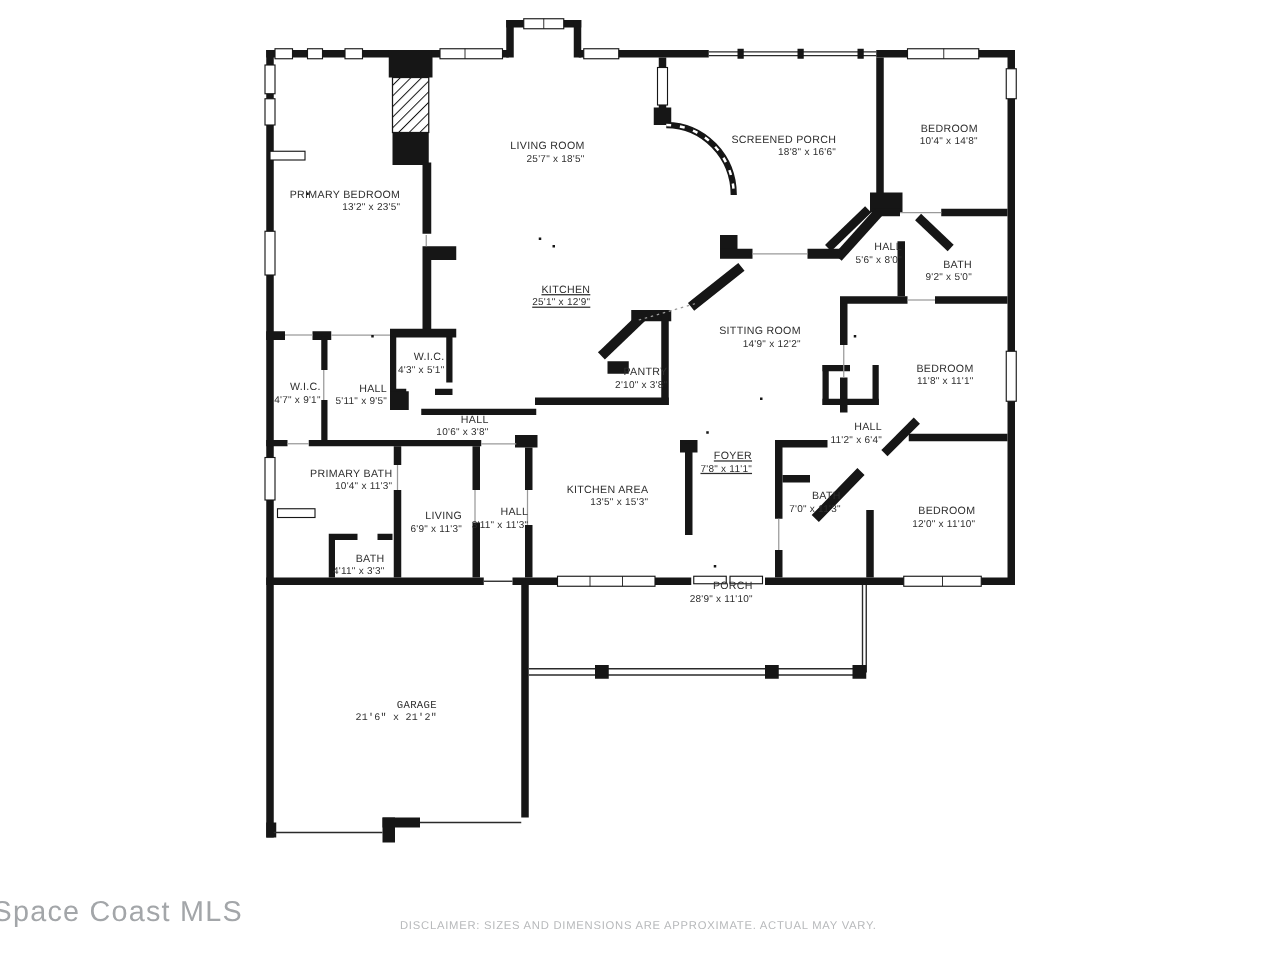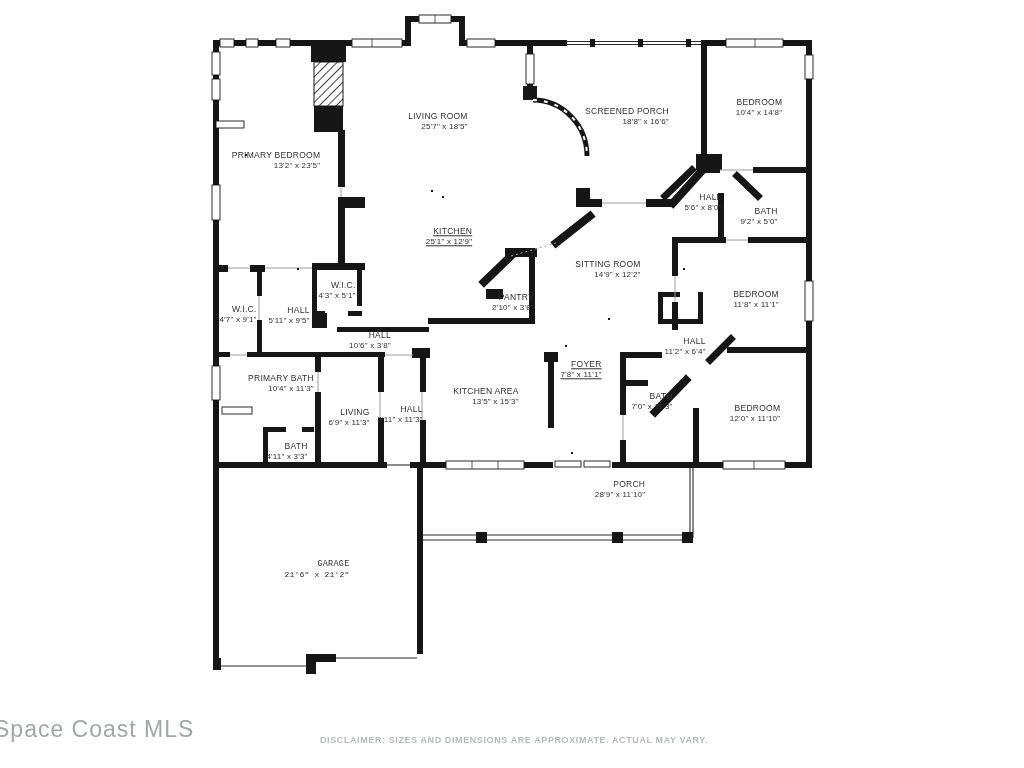--- a/index.html
+++ b/index.html
@@ -4,21 +4,21 @@
 <style>
   html,body{margin:0;padding:0;background:#ffffff;}
   .page{position:relative;width:1024px;height:768px;background:#ffffff;overflow:hidden;
         font-family:"Liberation Sans",sans-serif;}
   .plan-svg{position:absolute;left:0;top:0;}
   .room-label{position:absolute;transform:translate(-50%,-50%);text-align:right;
         color:#2e2e2e;font-size:8.5px;line-height:1.3;letter-spacing:.25px;white-space:nowrap;}
   .room-label .dims{display:block;font-size:8px;letter-spacing:.2px;}
   .mls-watermark{position:absolute;left:-6px;top:716px;font-size:23px;color:#a3a6a9;
         letter-spacing:1px;}
-  .disclaimer{position:absolute;left:320px;top:735px;font-size:9px;font-weight:700;
+  .disclaimer{position:absolute;left:320px;top:735px;font-size:9px;font-weight:400;
         color:#b7b9bb;letter-spacing:.6px;}
 </style>
 </head>
 <body>
 
 <div class="page">
 
   <svg class="plan-svg" width="1024" height="768" viewBox="0 0 1024 768">
     <defs>
       <pattern id="hatch" width="6" height="6" patternUnits="userSpaceOnUse" patternTransform="rotate(45)">
@@ -257,20 +257,20 @@
     <div class="room-label" style="left:370px;top:341px;"><span>HALL</span><span class="dims">10'6" x 3'8"</span></div>
     <div class="room-label" style="left:685px;top:347px;"><span>HALL</span><span class="dims">11'2" x 6'4"</span></div>
     <div class="room-label" style="left:581px;top:370px;text-decoration:underline;"><span>FOYER</span><span class="dims">7'8" x 11'1"</span></div>
     <div class="room-label" style="left:486px;top:397px;"><span>KITCHEN AREA</span><span class="dims">13'5" x 15'3"</span></div>
     <div class="room-label" style="left:281px;top:384px;"><span>PRIMARY BATH</span><span class="dims">10'4" x 11'3"</span></div>
     <div class="room-label" style="left:349px;top:418px;"><span>LIVING</span><span class="dims">6'9" x 11'3"</span></div>
     <div class="room-label" style="left:400px;top:415px;"><span>HALL</span><span class="dims">3'11" x 11'3"</span></div>
     <div class="room-label" style="left:652px;top:402px;"><span>BATH</span><span class="dims">7'0" x 11'3"</span></div>
     <div class="room-label" style="left:755px;top:414px;"><span>BEDROOM</span><span class="dims">12'0" x 11'10"</span></div>
     <div class="room-label" style="left:287px;top:452px;"><span>BATH</span><span class="dims">4'11" x 3'3"</span></div>
-    <div class="room-label" style="left:577px;top:490px;margin-left:43px;"><span>PORCH</span><span class="dims">28'9" x 11'10"</span></div>
+    <div class="room-label" style="left:577px;top:474px;"><span>PORCH</span><span class="dims">28'9" x 11'10"</span></div>
     <div class="room-label" style="left:317px;top:570px;font-family:Liberation Mono, monospace;"><span>GARAGE</span><span class="dims">21'6" x 21'2"</span></div>
   </div>
 
   <div class="mls-watermark">Space Coast MLS</div>
   <div class="disclaimer">DISCLAIMER: SIZES AND DIMENSIONS ARE APPROXIMATE. ACTUAL MAY VARY.</div>
 
 </div>
 
 </body></html>

